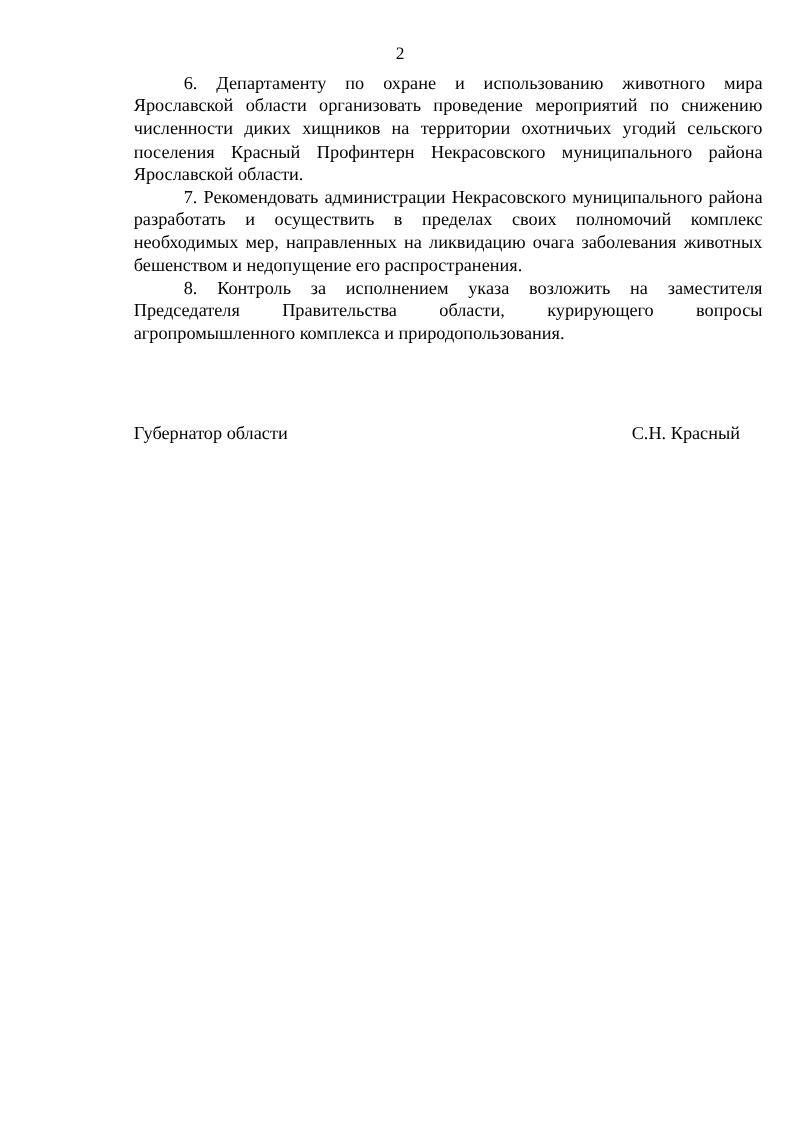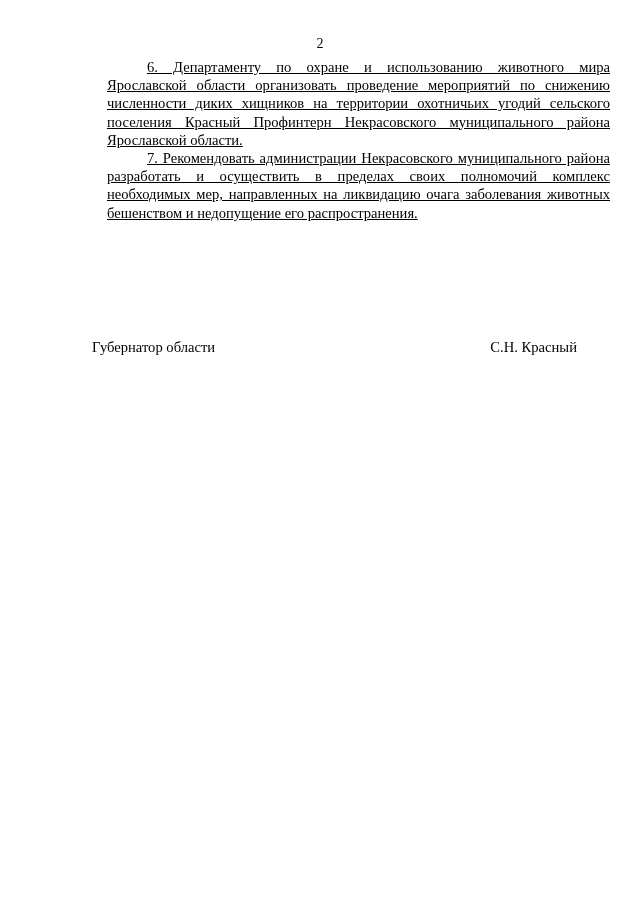--- a/index.html
+++ b/index.html
@@ -30,39 +30,39 @@
       left: 107px;
       width: 503px;
       font-size: 14.6px;
       line-height: 18.2px;
     }
     .para {
       margin: 0;
       text-indent: 40px;
       text-align: justify;
       text-align-last: left;
-      text-decoration: underline;
     }
     .signature {
       position: absolute;
       top: 338px;
-      left: 92px;
+      left: 107px;
       width: 485px;
       display: flex;
       justify-content: space-between;
       font-size: 14.6px;
       line-height: 18px;
     }
   </style>
 </head>
 <body>
 
 <div class="page-number">2</div>
 
 <div class="body-text">
   <p class="para">6. Департаменту по охране и использованию животного мира Ярославской области организовать проведение мероприятий по снижению численности диких хищников на территории охотничьих угодий сельского поселения Красный Профинтерн Некрасовского муниципального района Ярославской области.</p>
   <p class="para">7. Рекомендовать администрации Некрасовского муниципального района разработать и осуществить в пределах своих полномочий комплекс необходимых мер, направленных на ликвидацию очага заболевания животных бешенством и недопущение его распространения.</p>
+  <p class="para">8. Контроль за исполнением указа возложить на заместителя Председателя Правительства области, курирующего вопросы агропромышленного комплекса и природопользования.</p>
 </div>
 
 <div class="signature">
   <span>Губернатор области</span>
   <span>С.Н. Красный</span>
 </div>
 
 </body></html>

